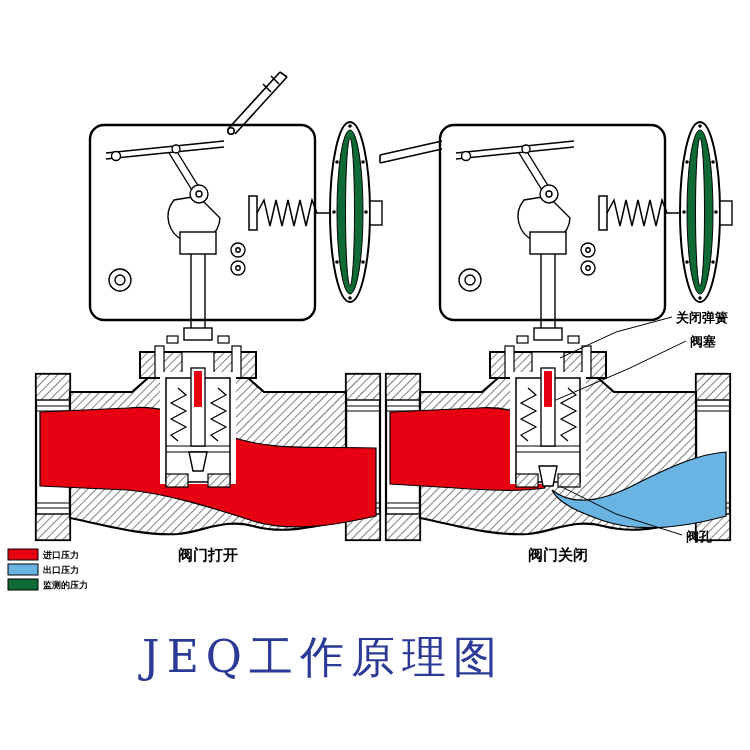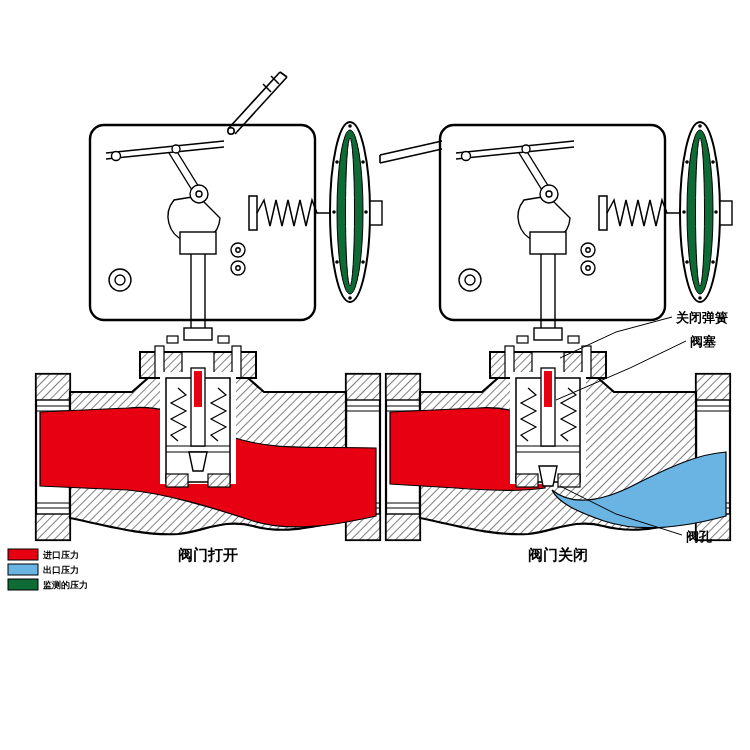--- a/index.html
+++ b/index.html
@@ -180,14 +180,15 @@
     <text class="legend-text" x="43" y="558">进口压力</text>
 
     <rect x="8" y="564" width="30" height="11" stroke="#000" stroke-width="1" fill="#6ab4e4"></rect>
     <text class="legend-text" x="43" y="573">出口压力</text>
 
     <rect x="8" y="579" width="30" height="11" stroke="#000" stroke-width="1" fill="#0e6b35"></rect>
     <text class="legend-text" x="43" y="588">监测的压力</text>
   </g>
 </svg>
 
+<div class="title" style="color: rgb(43, 58, 150);">JEQ工作原理图</div>
 
 </div>
 
 </body></html>

